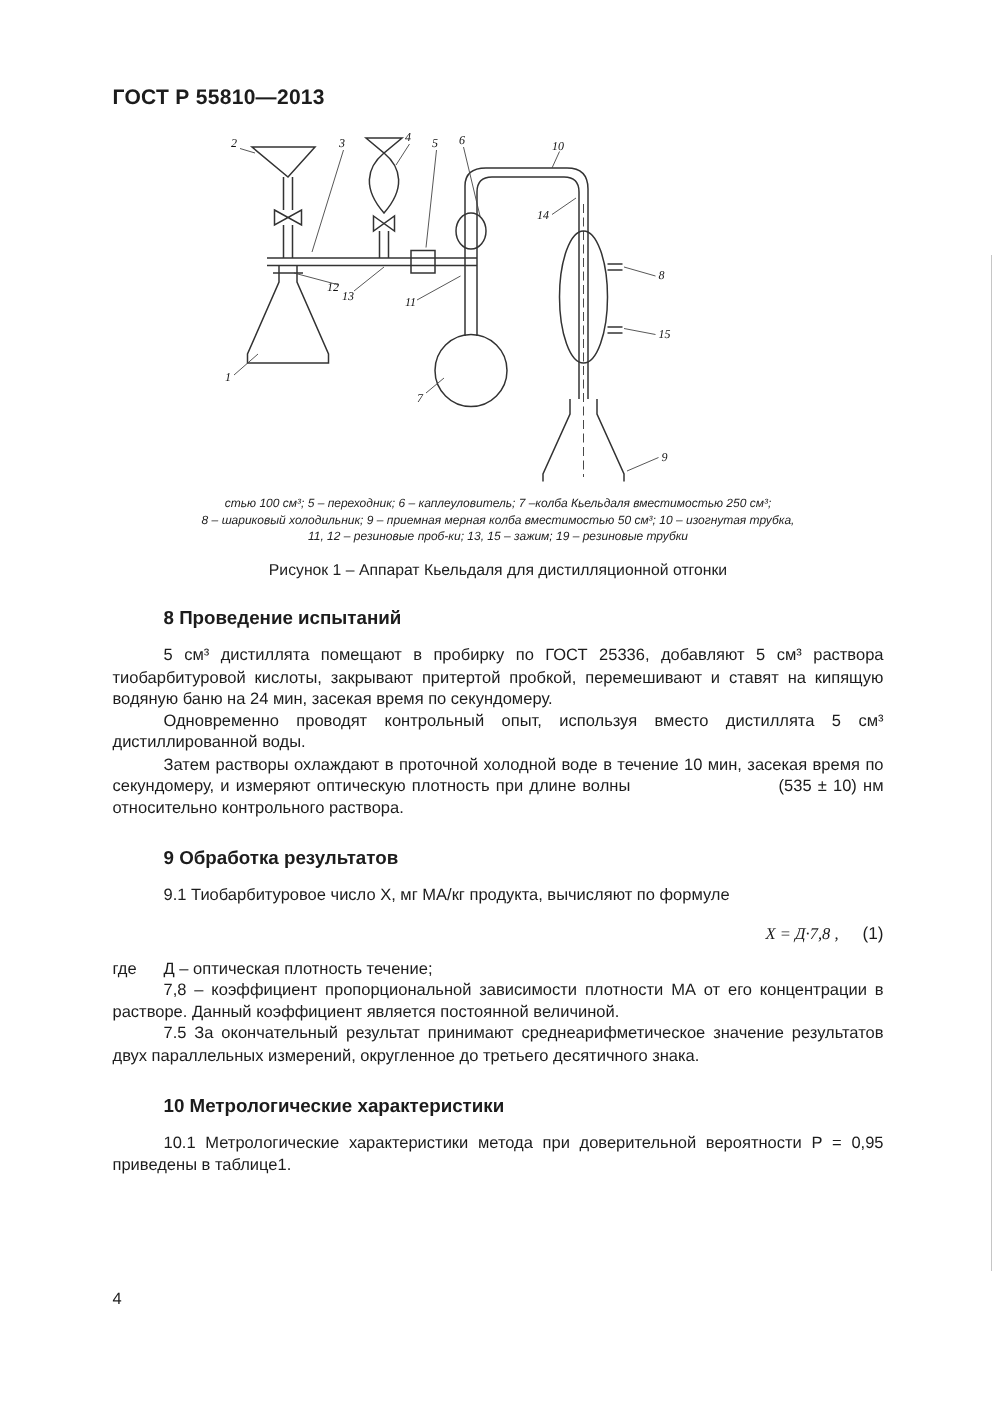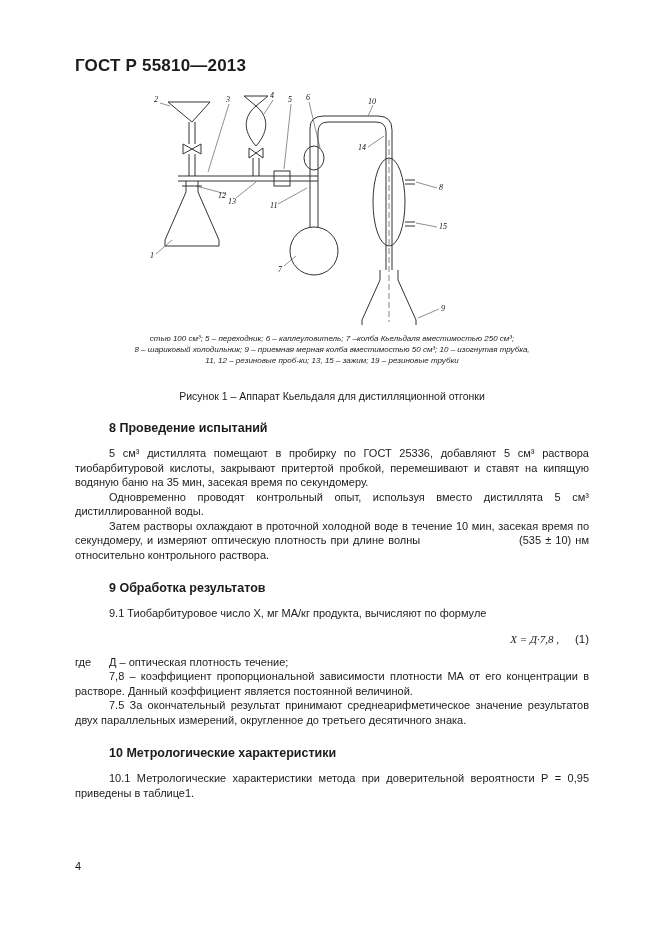--- a/index.html
+++ b/index.html
@@ -9,35 +9,35 @@
     margin:0 auto;
     background:#ffffff;
     font-family:"Liberation Sans", sans-serif;
     color:#1c1c1c;
     box-sizing:border-box;
     padding:56px 72px 0 75px;
     overflow:hidden;
   }
   .doc-header {
     font-weight:bold;
-    font-size:17px;
+    font-size:14px;
     letter-spacing:0.2px;
     margin-bottom:14px;
   }
   .figure-area { text-align:center; margin-top:6px; }
   .fig-caption {
     margin-top:4px;
     font-size:8px;
     font-style:italic;
     line-height:11px;
     text-align:center;
     color:#222;
   }
   .fig-title {
-    margin-top:24px;
+    margin-top:11px;
     font-size:10.5px;
     text-align:center;
   }
   h2.sec {
     font-size:12.5px;
     font-weight:bold;
     margin:19px 0 11px 34px;
   }
   p.body {
     font-size:11px;
@@ -183,21 +183,21 @@
 
   <div class="fig-caption">
     <div>стью 100 см³; 5 – переходник; 6 – каплеуловитель; 7 –колба Кьельдаля вместимостью 250 см³;</div>
     <div>8 – шариковый холодильник; 9 – приемная мерная колба вместимостью 50 см³; 10 – изогнутая трубка,</div>
     <div>11, 12 – резиновые проб-ки; 13, 15 – зажим; 19 – резиновые трубки</div>
   </div>
 
   <div class="fig-title">Рисунок 1 – Аппарат Кьельдаля для дистилляционной отгонки</div>
 
   <h2 class="sec">8 Проведение испытаний</h2>
-  <p class="body">5 см³ дистиллята помещают в пробирку по ГОСТ 25336, добавляют 5 см³ раствора тиобарбитуровой кислоты, закрывают притертой пробкой, перемешивают и ставят на кипящую водяную баню на 35 мин, засекая время по секундомеру.</p>
+  <p class="body">5 см³ дистиллята помещают в пробирку по ГОСТ 25336, добавляют 5 см³ раствора тиобарбитуровой кислоты, закрывают притертой пробкой, перемешивают и ставят на кипящую водяную баню на 24 мин, засекая время по секундомеру.</p>
   <p class="body">Одновременно проводят контрольный опыт, используя вместо дистиллята 5 см³ дистиллированной воды.</p>
   <p class="body">Затем растворы охлаждают в проточной холодной воде в течение 10 мин, засекая время по секундомеру, и измеряют оптическую плотность при длине волны&nbsp;&nbsp;&nbsp;&nbsp;&nbsp;&nbsp;&nbsp;&nbsp;&nbsp;&nbsp;&nbsp;&nbsp;&nbsp;&nbsp;&nbsp;&nbsp;&nbsp;&nbsp;&nbsp;&nbsp;&nbsp;&nbsp;&nbsp;&nbsp;(535 ± 10) нм относительно контрольного раствора.</p>
 
   <h2 class="sec">9 Обработка результатов</h2>
   <p class="body">9.1 Тиобарбитуровое число Х, мг МА/кг продукта, вычисляют по формуле</p>
 
   <div class="formula-row">
     <span class="formula">Х = Д·7,8 ,</span>
     <span class="formula-number">(1)</span>
   </div>

